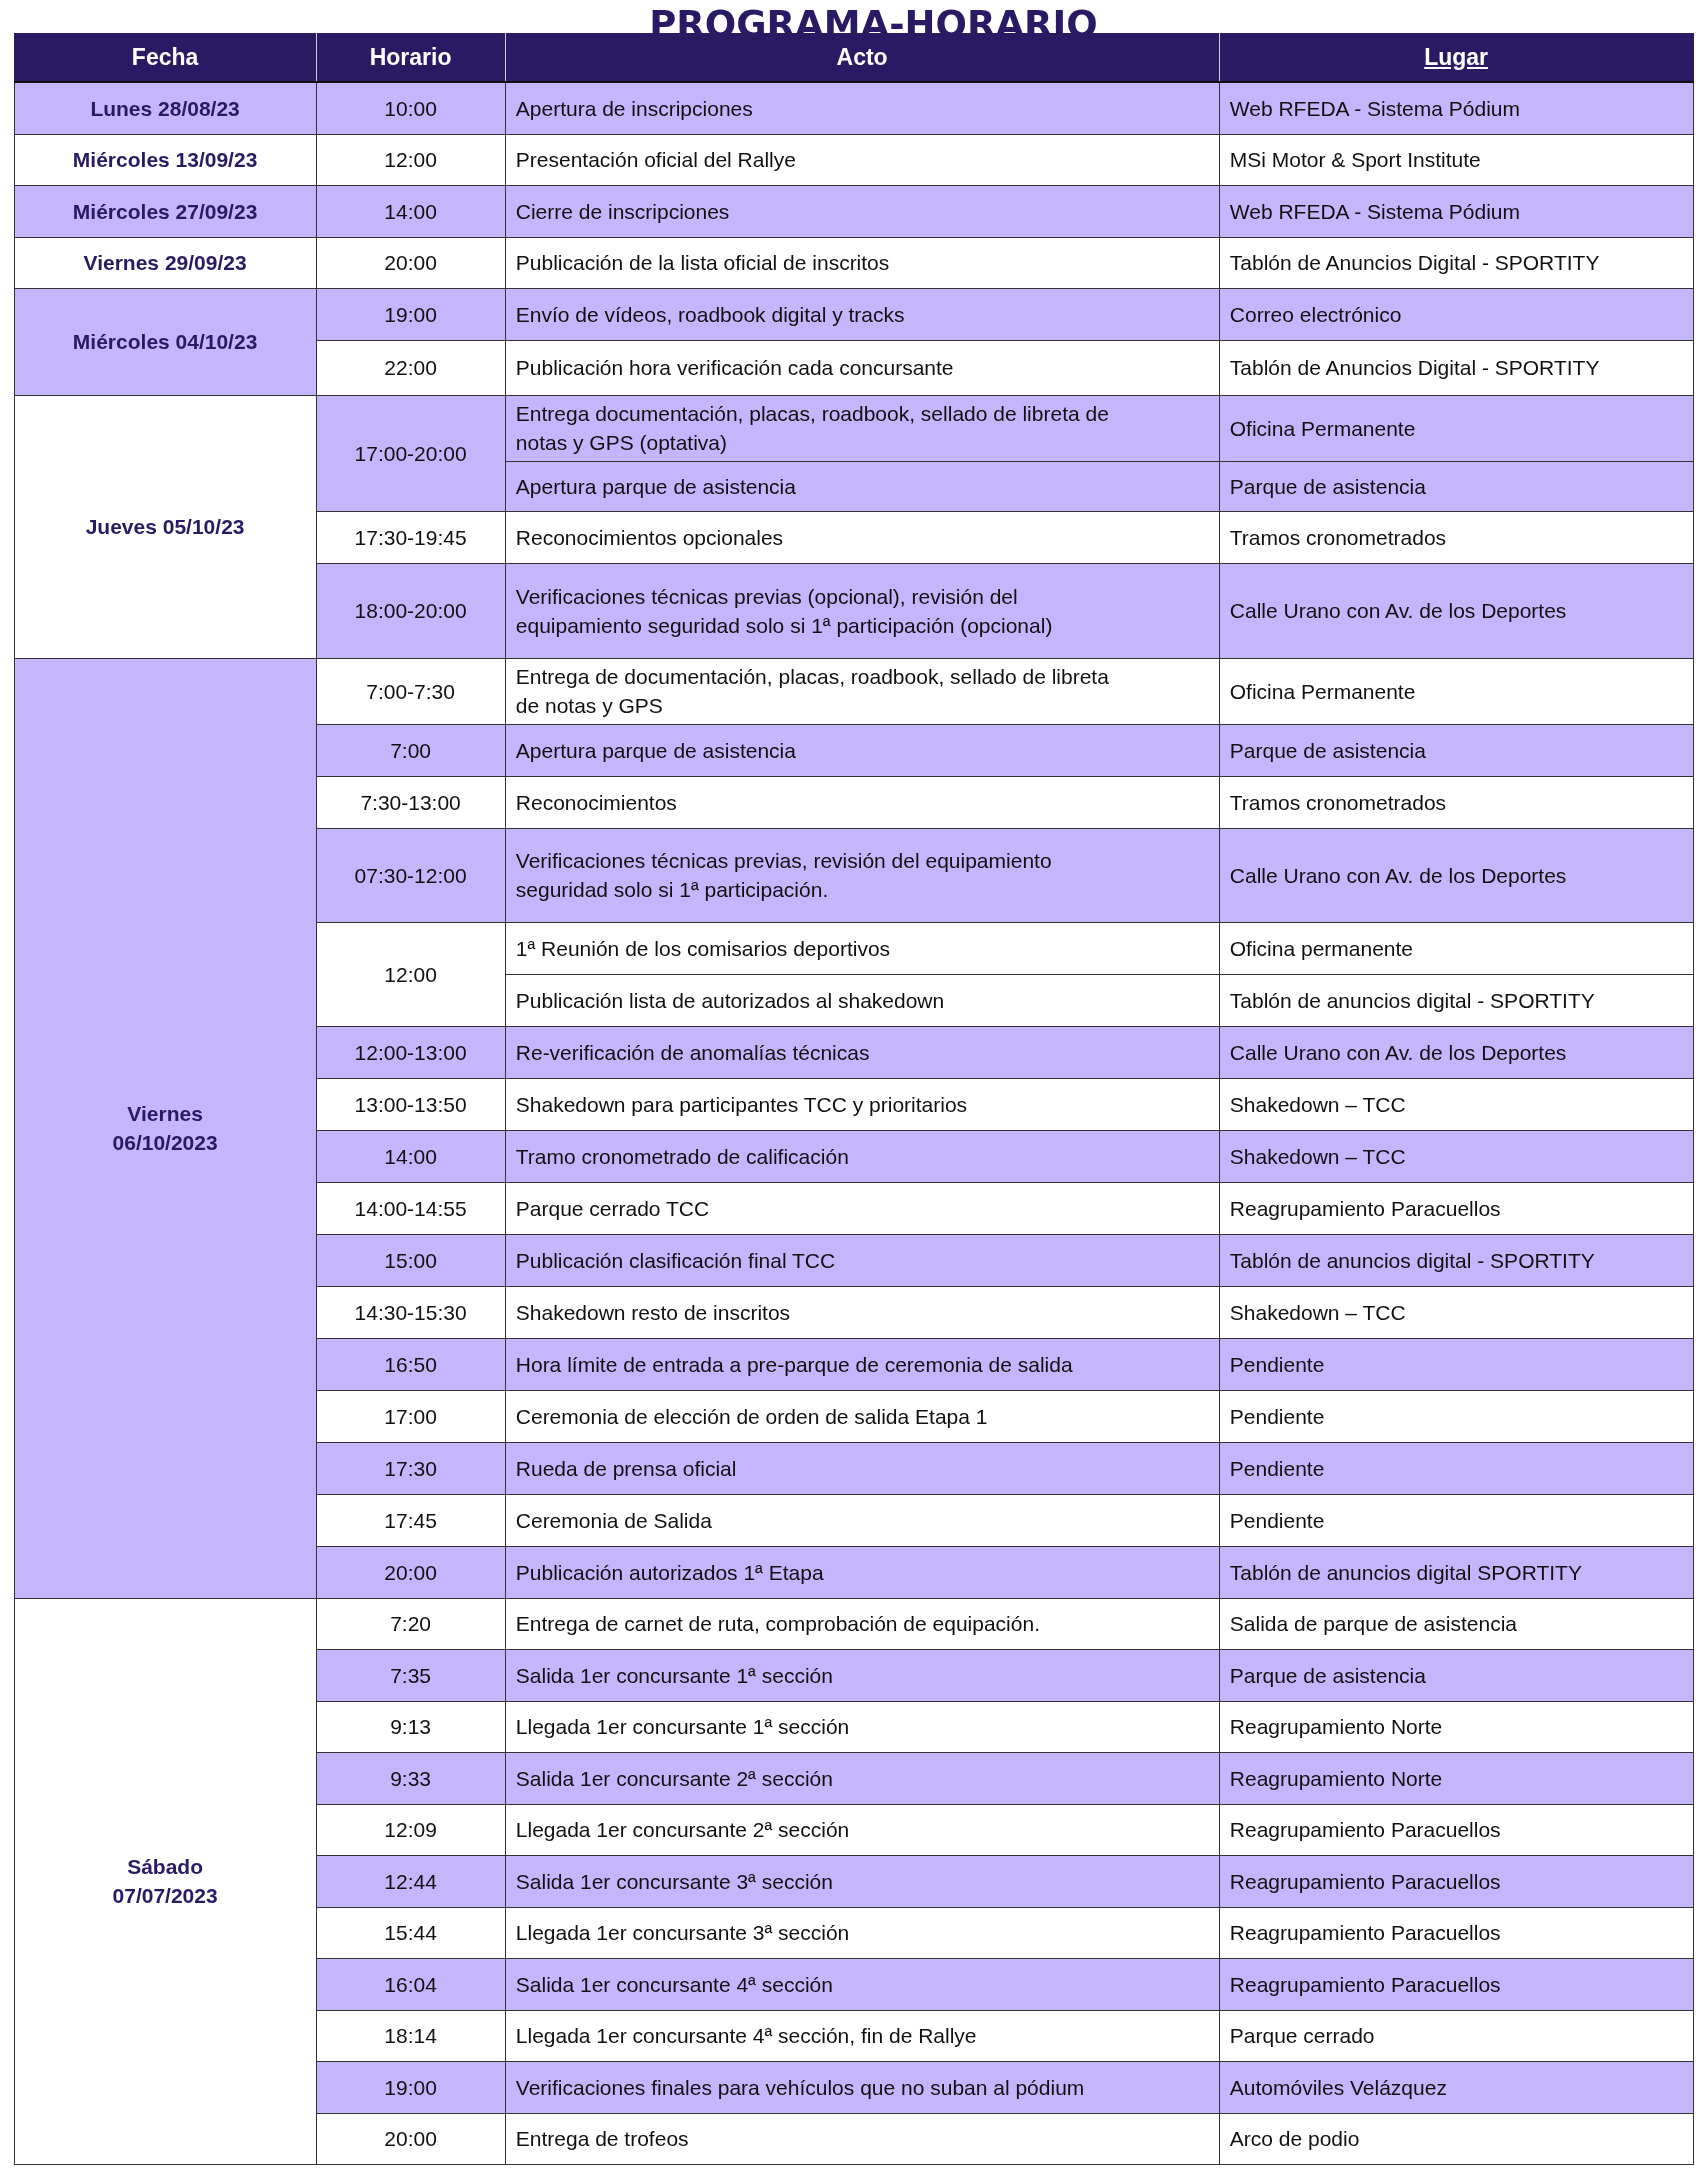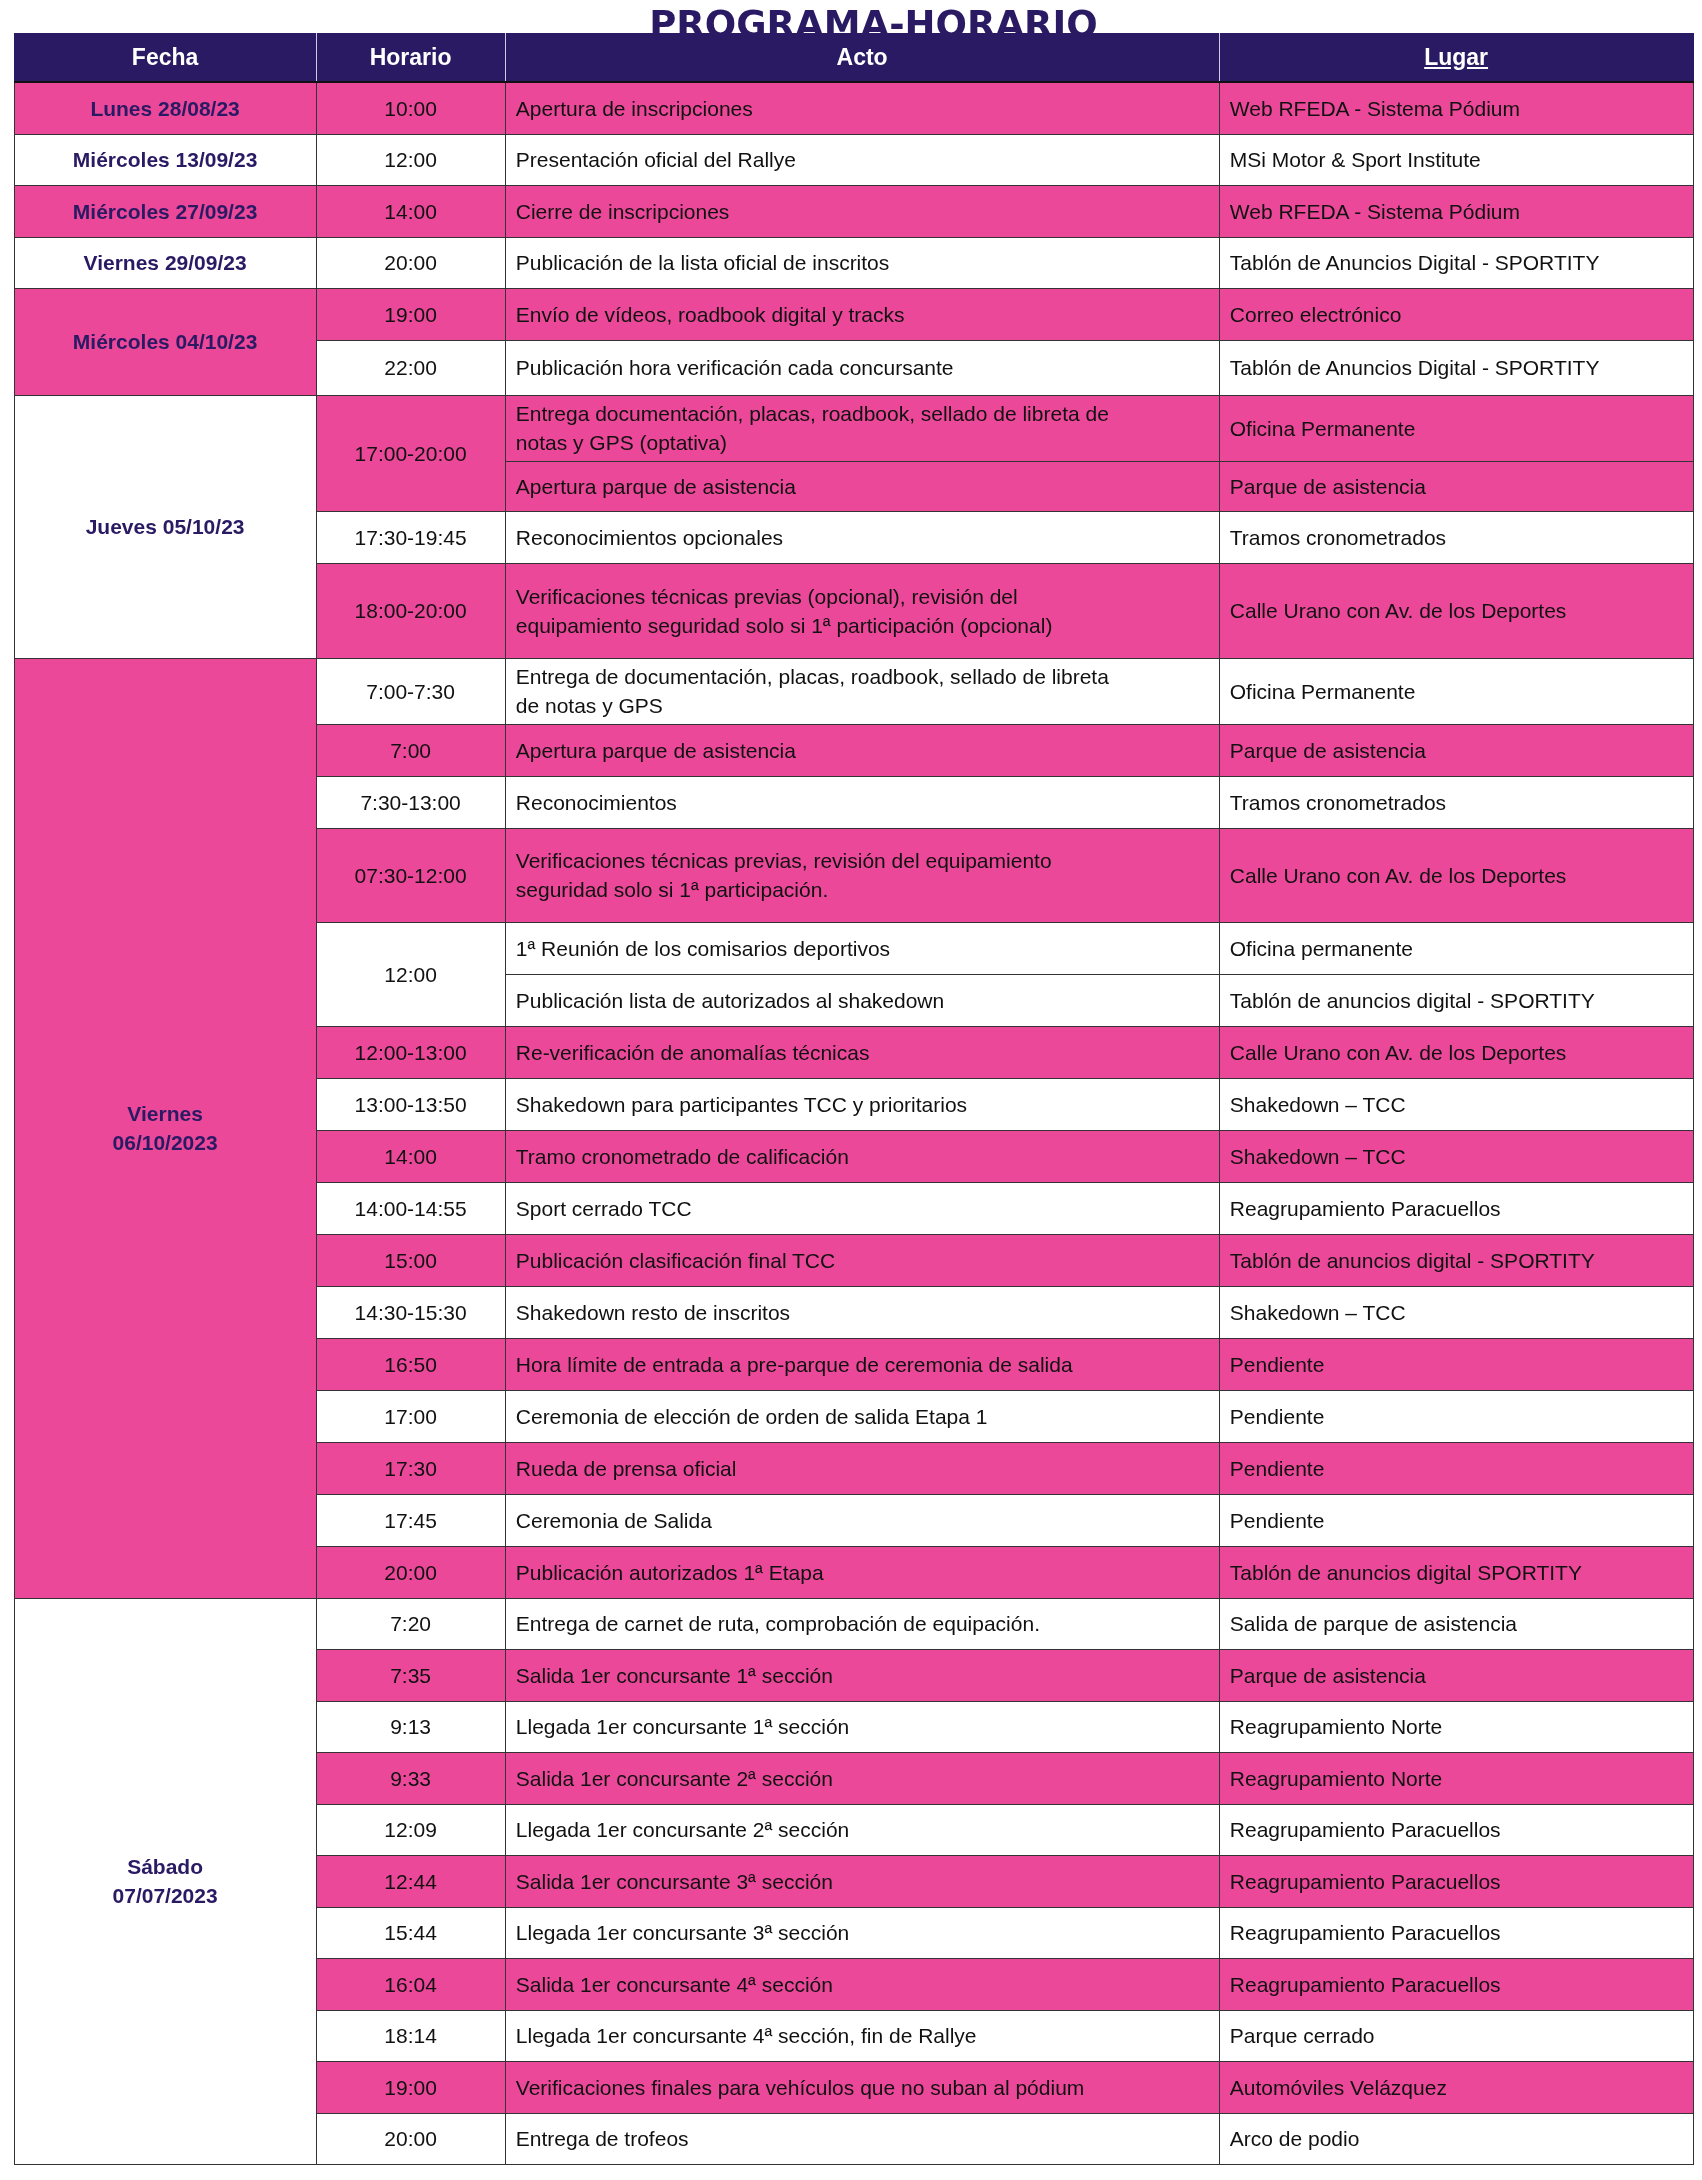--- a/index.html
+++ b/index.html
@@ -15,21 +15,21 @@
                    border-left: 0.9px solid #cfcbe0; border-right: 0.9px solid #cfcbe0;
                    border-bottom: 2.6px solid #111; }
   table.sched th:first-child { border-left: 1.7px solid #2a1a63; }
   table.sched th:last-child { border-right: 1.7px solid #2a1a63; text-decoration: underline; }
   table.sched td { border: 1.7px solid #333; padding: 0 10.2px; font-size: 21px;
                    line-height: 29px; vertical-align: middle; white-space: pre-line; }
   td.fecha { text-align: center; color: #2a1a63; font-weight: bold; font-size: 22px; }
   td.hora { text-align: center; }
   td.acto { text-align: left; }
   td.lugar { }
-  .g { background: #ec4899; }
+  .g { background: #c4b5fd; }
   .w { background: #ffffff; }
 </style>
 </head>
 <body>
 
 <div class="title">PROGRAMA-HORARIO</div>
 
 <table class="sched">
   <colgroup>
     <col style="width:302px">
@@ -153,21 +153,21 @@
       <td class="acto w">Shakedown para participantes TCC y prioritarios</td>
       <td class="lugar w">Shakedown – TCC</td>
     </tr>
     <tr style="height:52px">
       <td class="hora g">14:00</td>
       <td class="acto g">Tramo cronometrado de calificación</td>
       <td class="lugar g">Shakedown – TCC</td>
     </tr>
     <tr style="height:52px">
       <td class="hora w">14:00-14:55</td>
-      <td class="acto w">Sport cerrado TCC</td>
+      <td class="acto w">Parque cerrado TCC</td>
       <td class="lugar w">Reagrupamiento Paracuellos</td>
     </tr>
     <tr style="height:52px">
       <td class="hora g">15:00</td>
       <td class="acto g">Publicación clasificación final TCC</td>
       <td class="lugar g">Tablón de anuncios digital - SPORTITY</td>
     </tr>
     <tr style="height:52px">
       <td class="hora w">14:30-15:30</td>
       <td class="acto w">Shakedown resto de inscritos</td>

